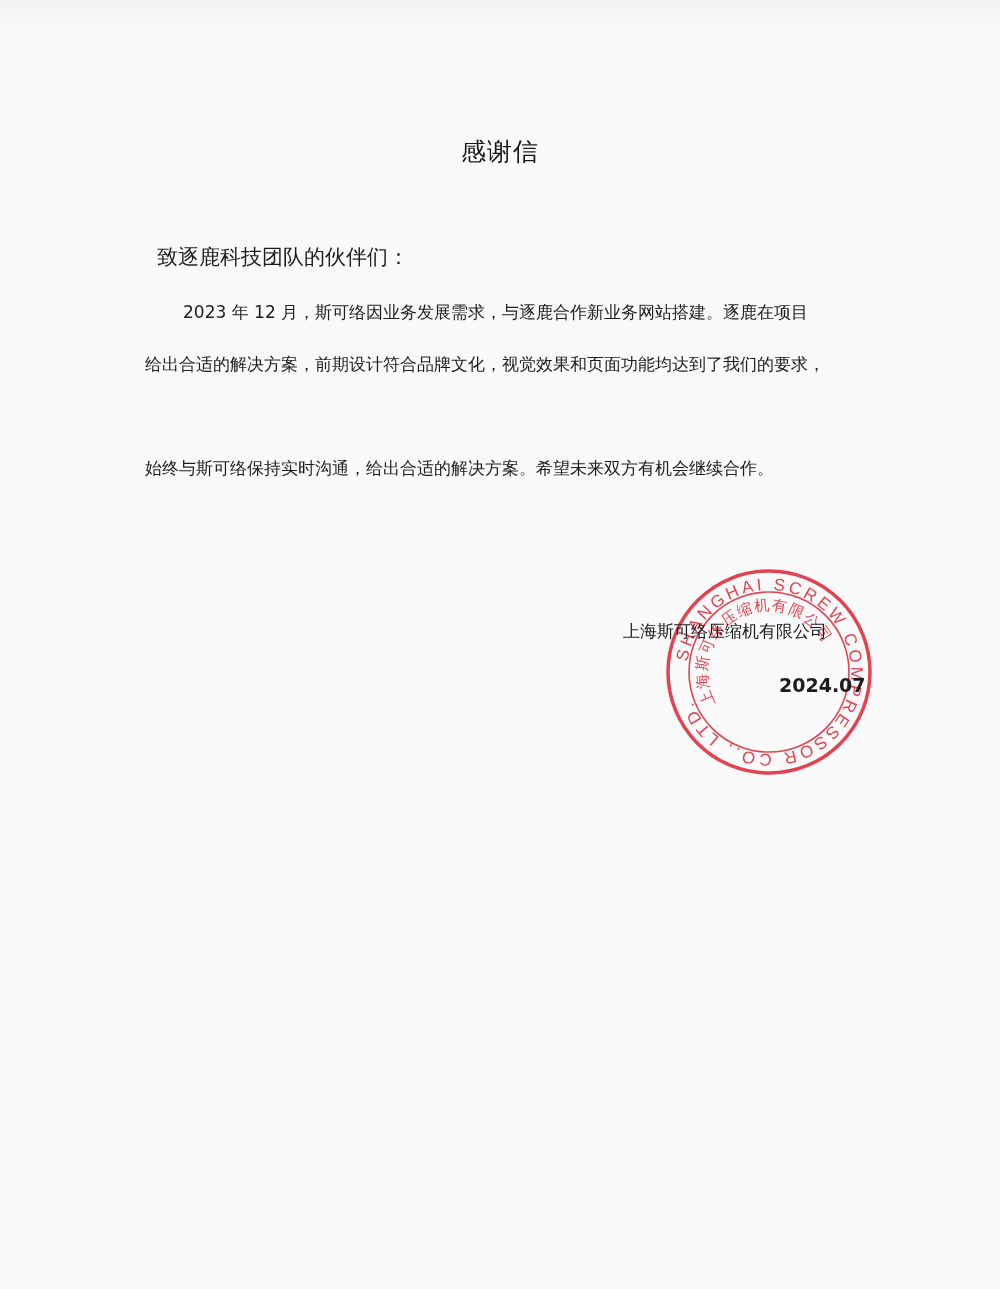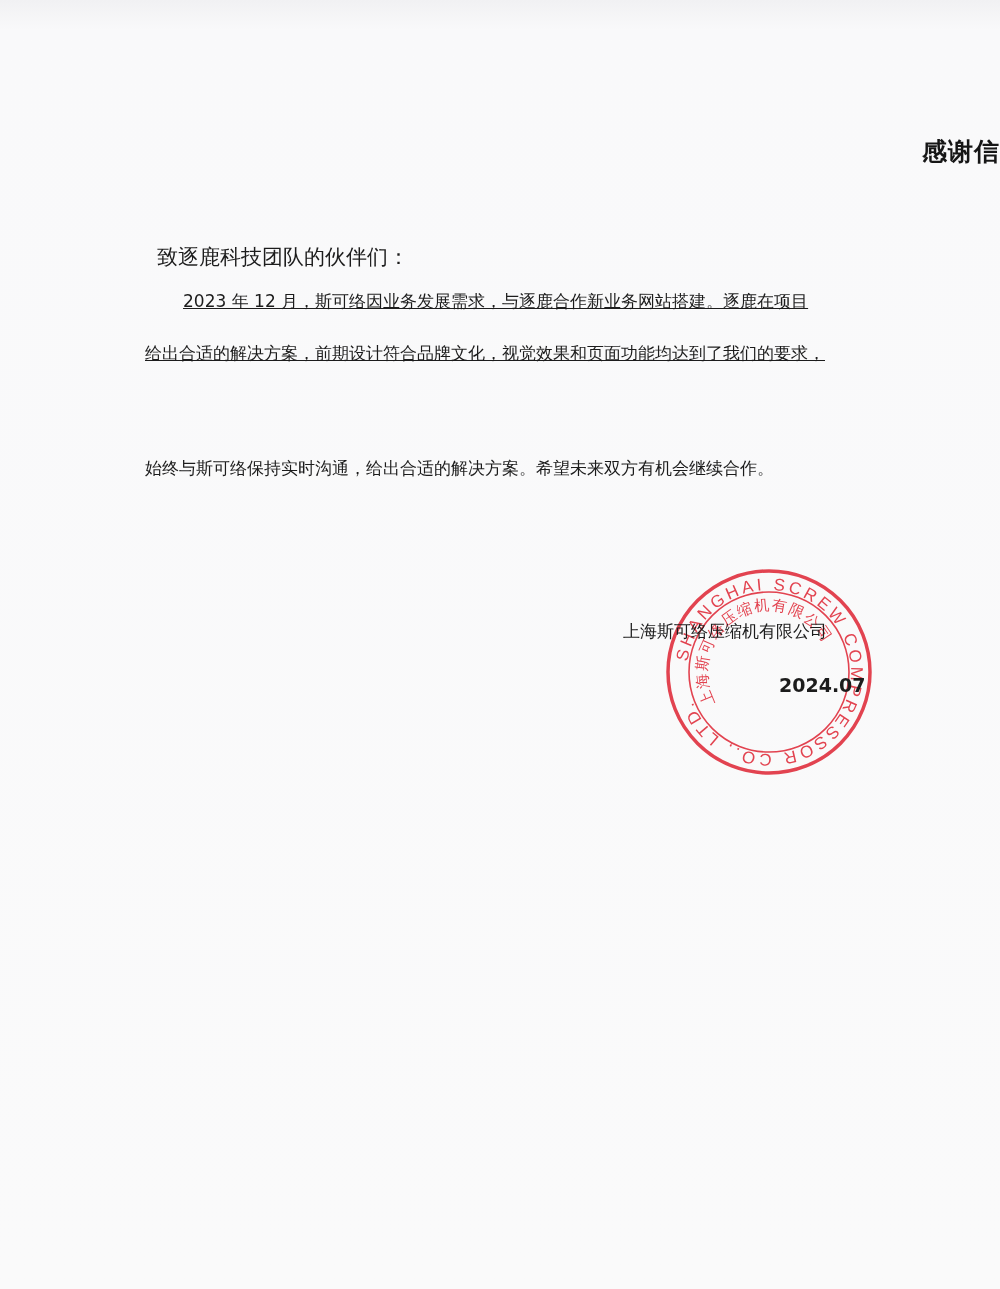--- a/index.html
+++ b/index.html
@@ -11,36 +11,36 @@
     font-family: "DejaVu Sans", "Liberation Sans", sans-serif;
     color: #1a1a1a;
   }
   .page {
     position: absolute; left: 0; top: 0;
     width: 1000px; height: 1289px;
     background: linear-gradient(180deg, #f1f1f3 0px, #f9f9fa 30px, #fafafa 100%);
   }
   .title {
     position: absolute; top: 135px; left: 0; width: 1000px;
-    text-align: right;
-    font-size: 25px; font-weight: bold; letter-spacing: 1px;
+    text-align: center;
+    font-size: 25px; font-weight: normal; letter-spacing: 1px;
     color: #161616;
   }
   .greeting {
     position: absolute; top: 243px; left: 157px;
     font-size: 21px; color: #1c1c1c;
   }
   .para {
     position: absolute; left: 145px; width: 715px;
     font-size: 17px; line-height: 51.5px; color: #1c1c1c;
     text-align: justify;
   }
   .para .line { display: block; white-space: nowrap; }
   .para .indent { padding-left: 38px; }
-  .p1 { top: 276px; text-decoration: underline; }
+  .p1 { top: 287px; }
   .p2 { top: 443px; }
   .sign-company {
     position: absolute; top: 620px; left: 623px;
     font-size: 17px; color: #1c1c1c; white-space: nowrap;
     z-index: 2;
   }
   .sign-date {
     position: absolute; top: 674px; left: 779px;
     font-size: 19px; color: #1c1c1c; white-space: nowrap;
     z-index: 2;

